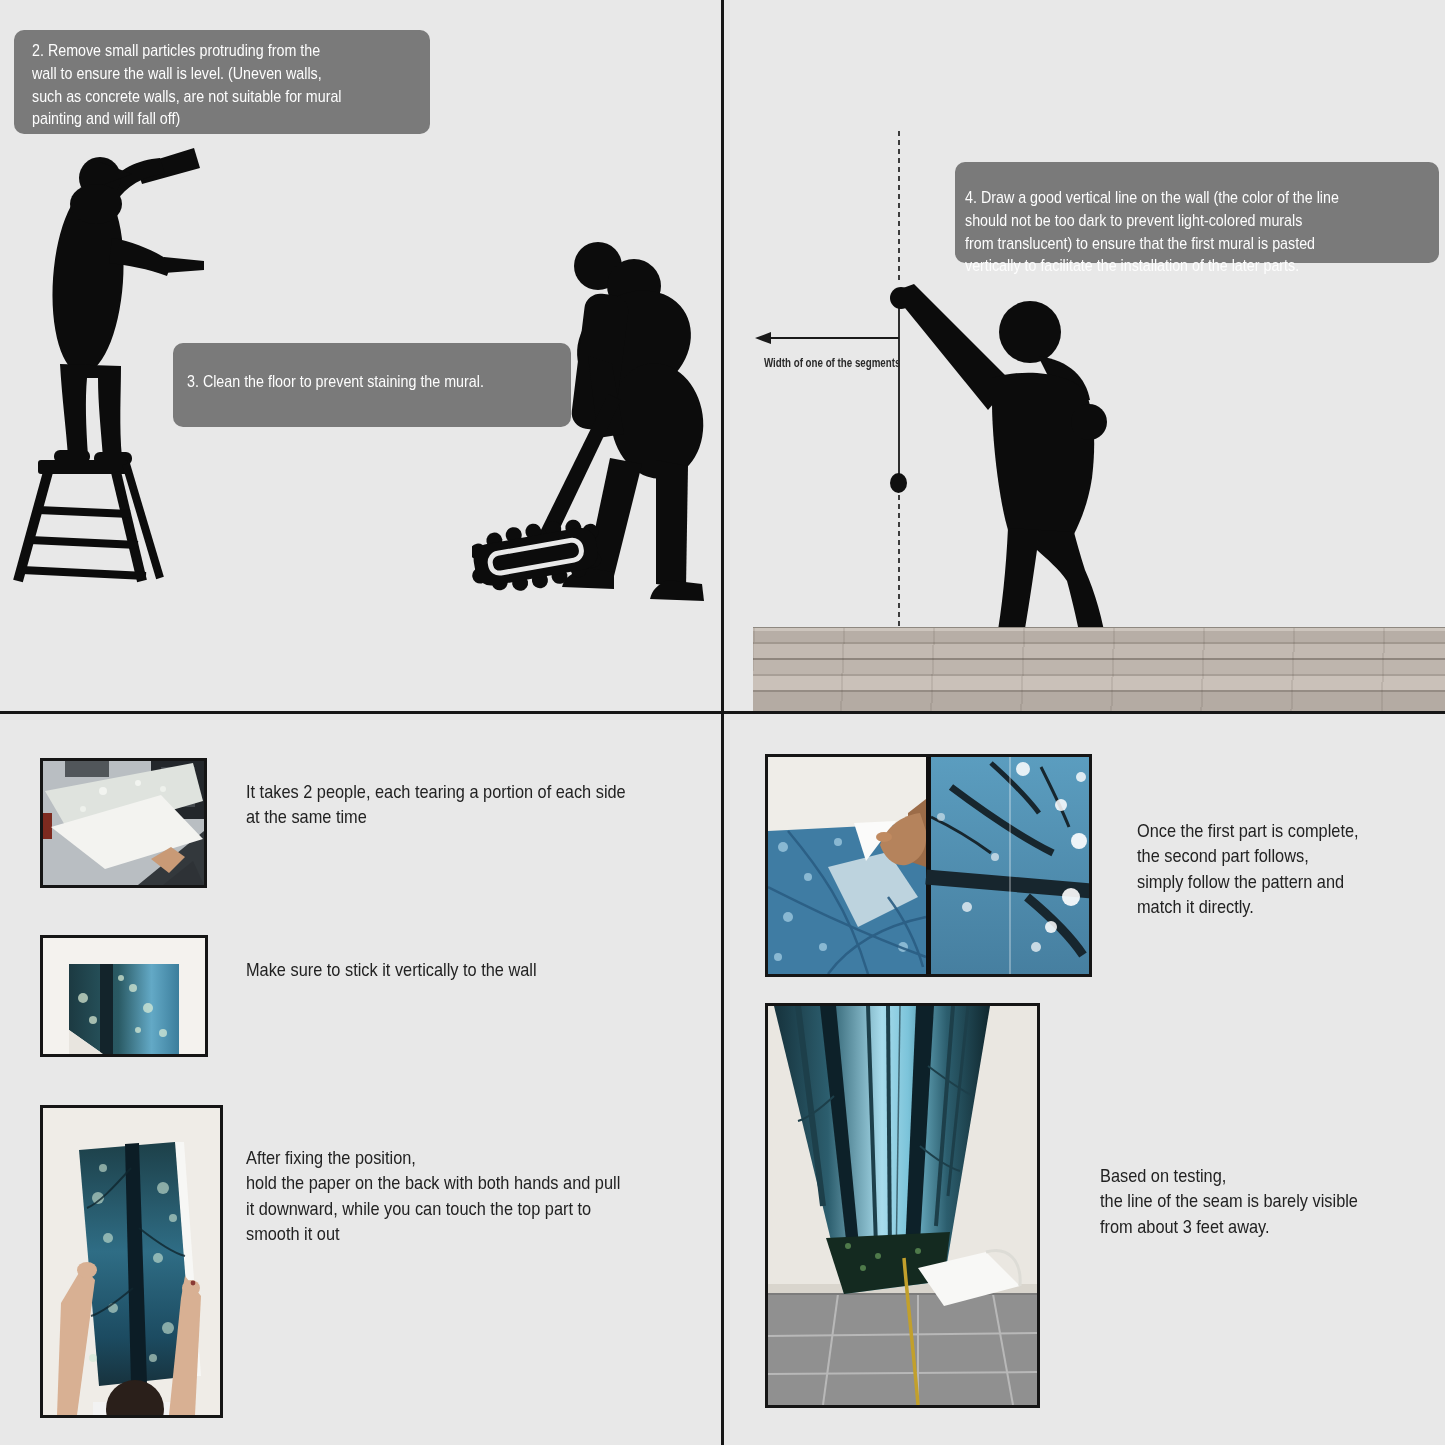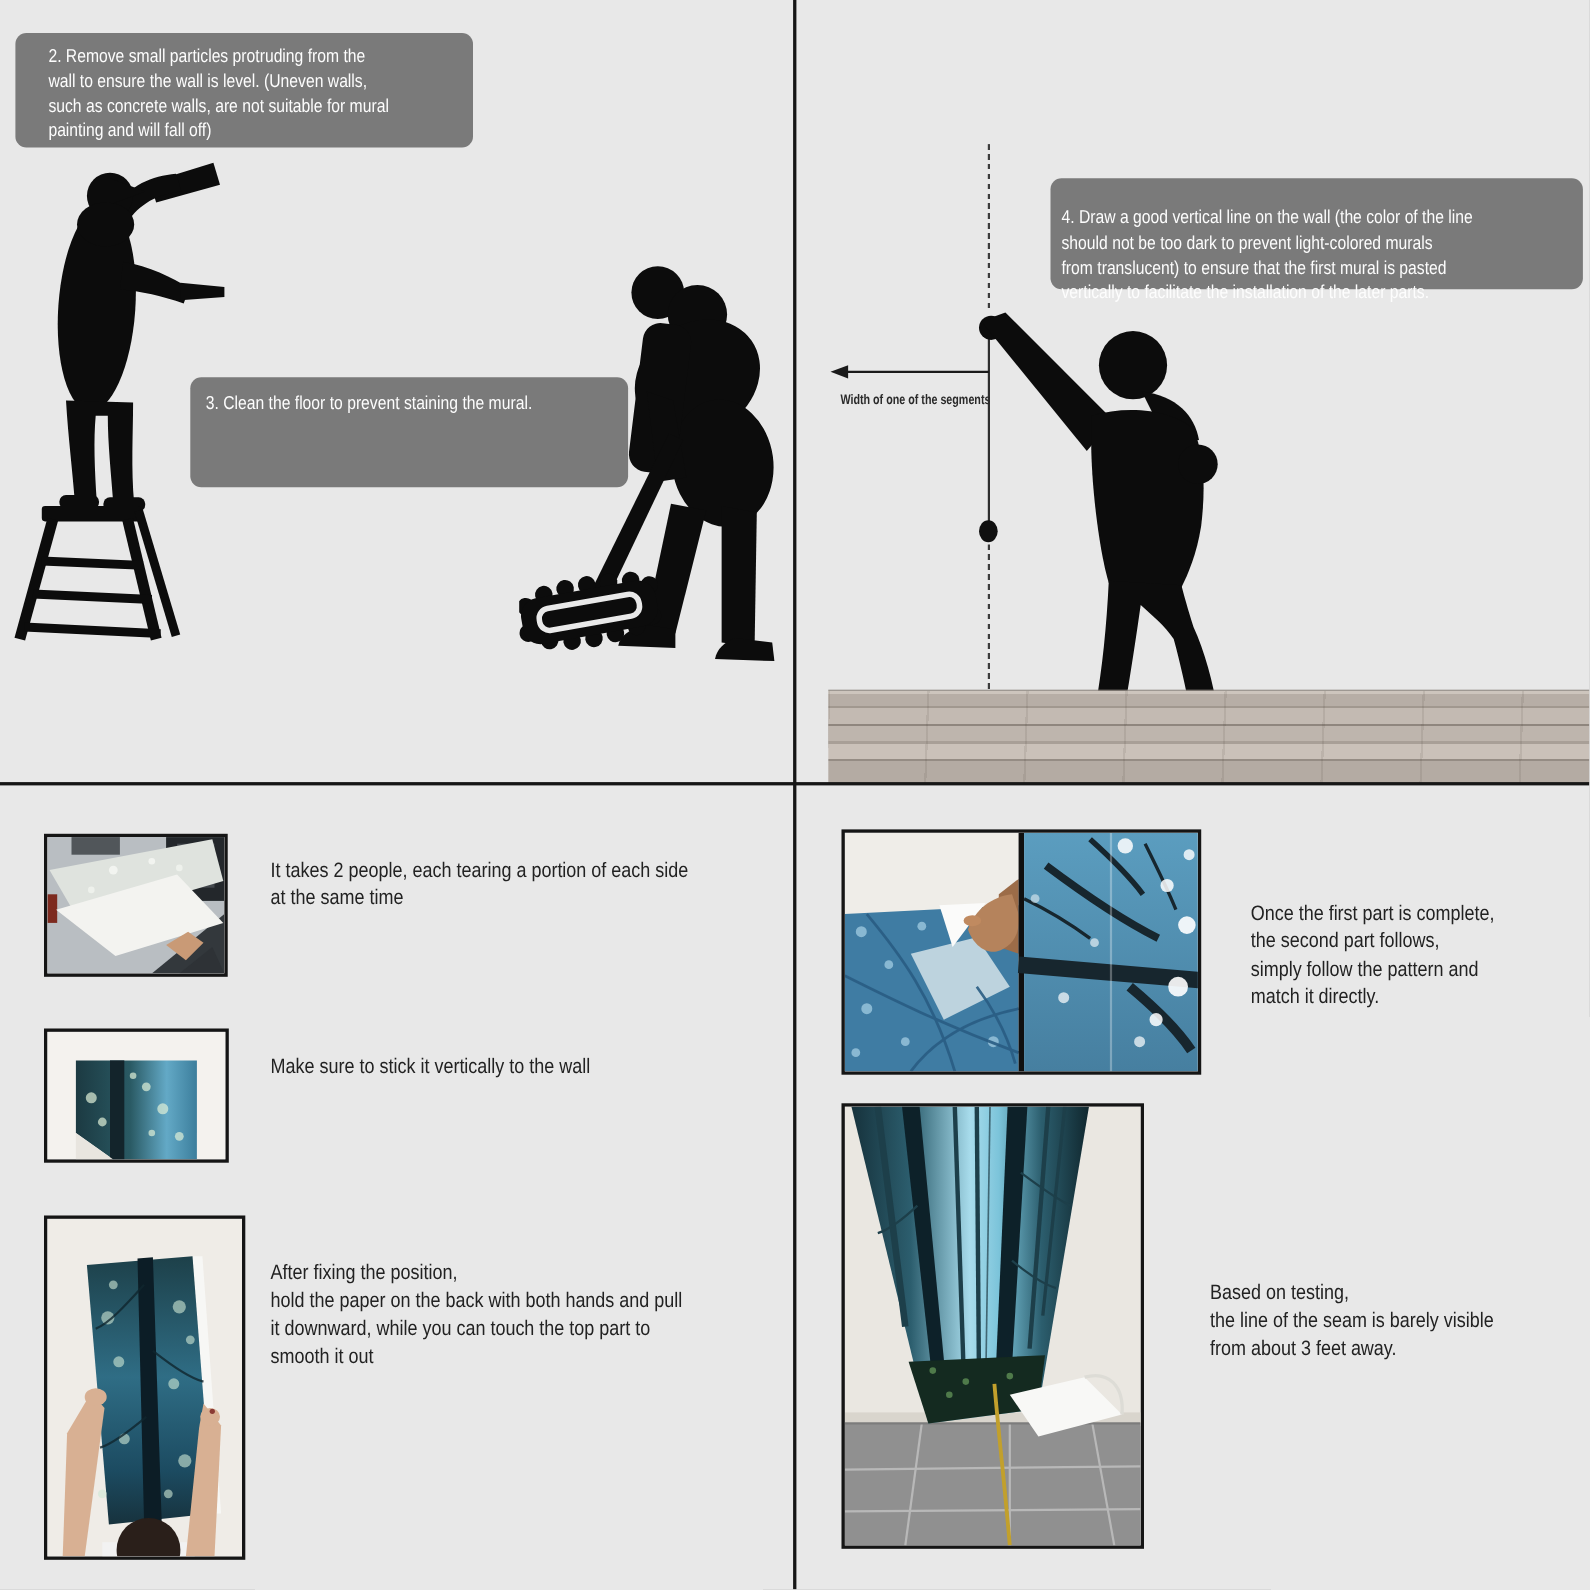--- a/index.html
+++ b/index.html
@@ -37,21 +37,21 @@
       repeating-linear-gradient(92deg, rgba(60,50,40,.10) 0 2px, rgba(0,0,0,0) 2px 90px),
       repeating-linear-gradient(180deg,#cdc5bd 0 3px,#b7aea6 3px 14px,#a1988f 14px 16px,#c3bab2 16px 30px,#8f867e 30px 32px,#beb5ad 32px 46px,#a89f97 46px 48px,#cac1b9 48px 62px,#958c84 62px 64px,#b4aba3 64px 84px);
     border-top:1px solid #8e8880;
   }
 </style>
 </head>
 <body>
 
 <div class="page">
 
-  <div class="abs callout" style="left:14px;top:30px;width:416px;height:104px;padding:10px 30px;">
+  <div class="abs callout" style="left:14px;top:30px;width:416px;height:104px;padding:10px 18px;">
     <div class="txt">2. Remove small particles protruding from the
 wall to ensure the wall is level. (Uneven walls,
 such as concrete walls, are not suitable for mural
 painting and will fall off)</div>
   </div>
 
   <svg class="abs" style="left:8px;top:138px;" width="198" height="445" viewBox="0 0 198 445">
     <g fill="#0c0c0c">
       <polygon points="128,28 186,10 192,30 134,46"></polygon>
       <path d="M96,52 C110,30 130,22 152,20 L157,36 C135,38 118,48 108,64 Z"></path>
@@ -69,21 +69,21 @@
     <g stroke="#0c0c0c" fill="none">
       <line x1="40" y1="334" x2="10" y2="443" stroke-width="10"></line>
       <line x1="108" y1="334" x2="134" y2="443" stroke-width="10"></line>
       <line x1="118" y1="326" x2="152" y2="440" stroke-width="8"></line>
       <line x1="30" y1="372" x2="122" y2="376" stroke-width="8"></line>
       <line x1="22" y1="402" x2="130" y2="407" stroke-width="8"></line>
       <line x1="14" y1="432" x2="138" y2="438" stroke-width="8"></line>
     </g>
   </svg>
 
-  <div class="abs callout" style="left:173px;top:343px;width:398px;height:100px;padding:13px 14px;">
+  <div class="abs callout" style="left:173px;top:343px;width:398px;height:84px;padding:28px 14px;">
     <div class="txt">3. Clean the floor to prevent staining the mural.</div>
   </div>
 
   <svg class="abs" style="left:472px;top:236px;" width="242" height="370" viewBox="0 0 242 370">
     <g fill="#0c0c0c">
       <circle cx="126" cy="30" r="24"></circle>
       <circle cx="162" cy="50" r="27"></circle>
       <ellipse cx="162" cy="108" rx="60" ry="50" transform="rotate(-35 162 108)"></ellipse>
       <ellipse cx="185" cy="185" rx="46" ry="58" transform="rotate(-8 185 185)"></ellipse>
       <rect x="106" y="58" width="44" height="136" rx="16" transform="rotate(7 128 126)"></rect>

